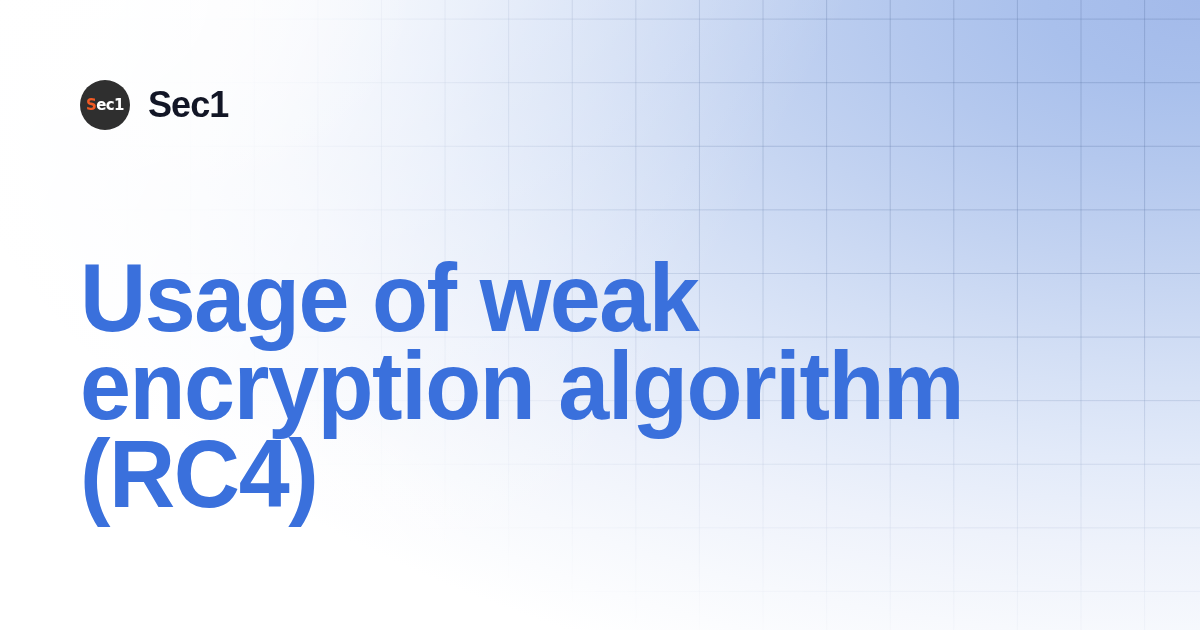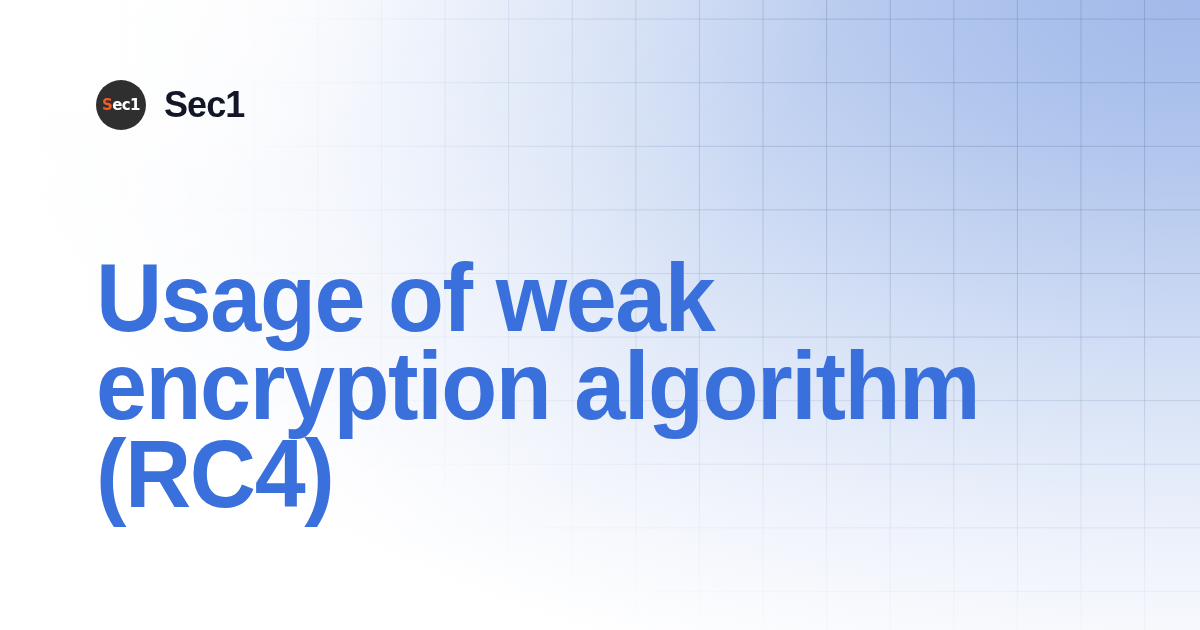--- a/index.html
+++ b/index.html
@@ -104,21 +104,20 @@
         rgba(255,255,255,0.92) 0%,
         rgba(255,255,255,0.45) 42%,
         rgba(255,255,255,0.00) 76%);
   }
 
   
   .content {
     position:absolute;
     inset:0;
     z-index:5;
-    margin-left:16px;
   }
 
   
   .brand {
     position:absolute;
     left:80px;
     top:80px;
     display:flex;
     align-items:center;
     gap:18px;

